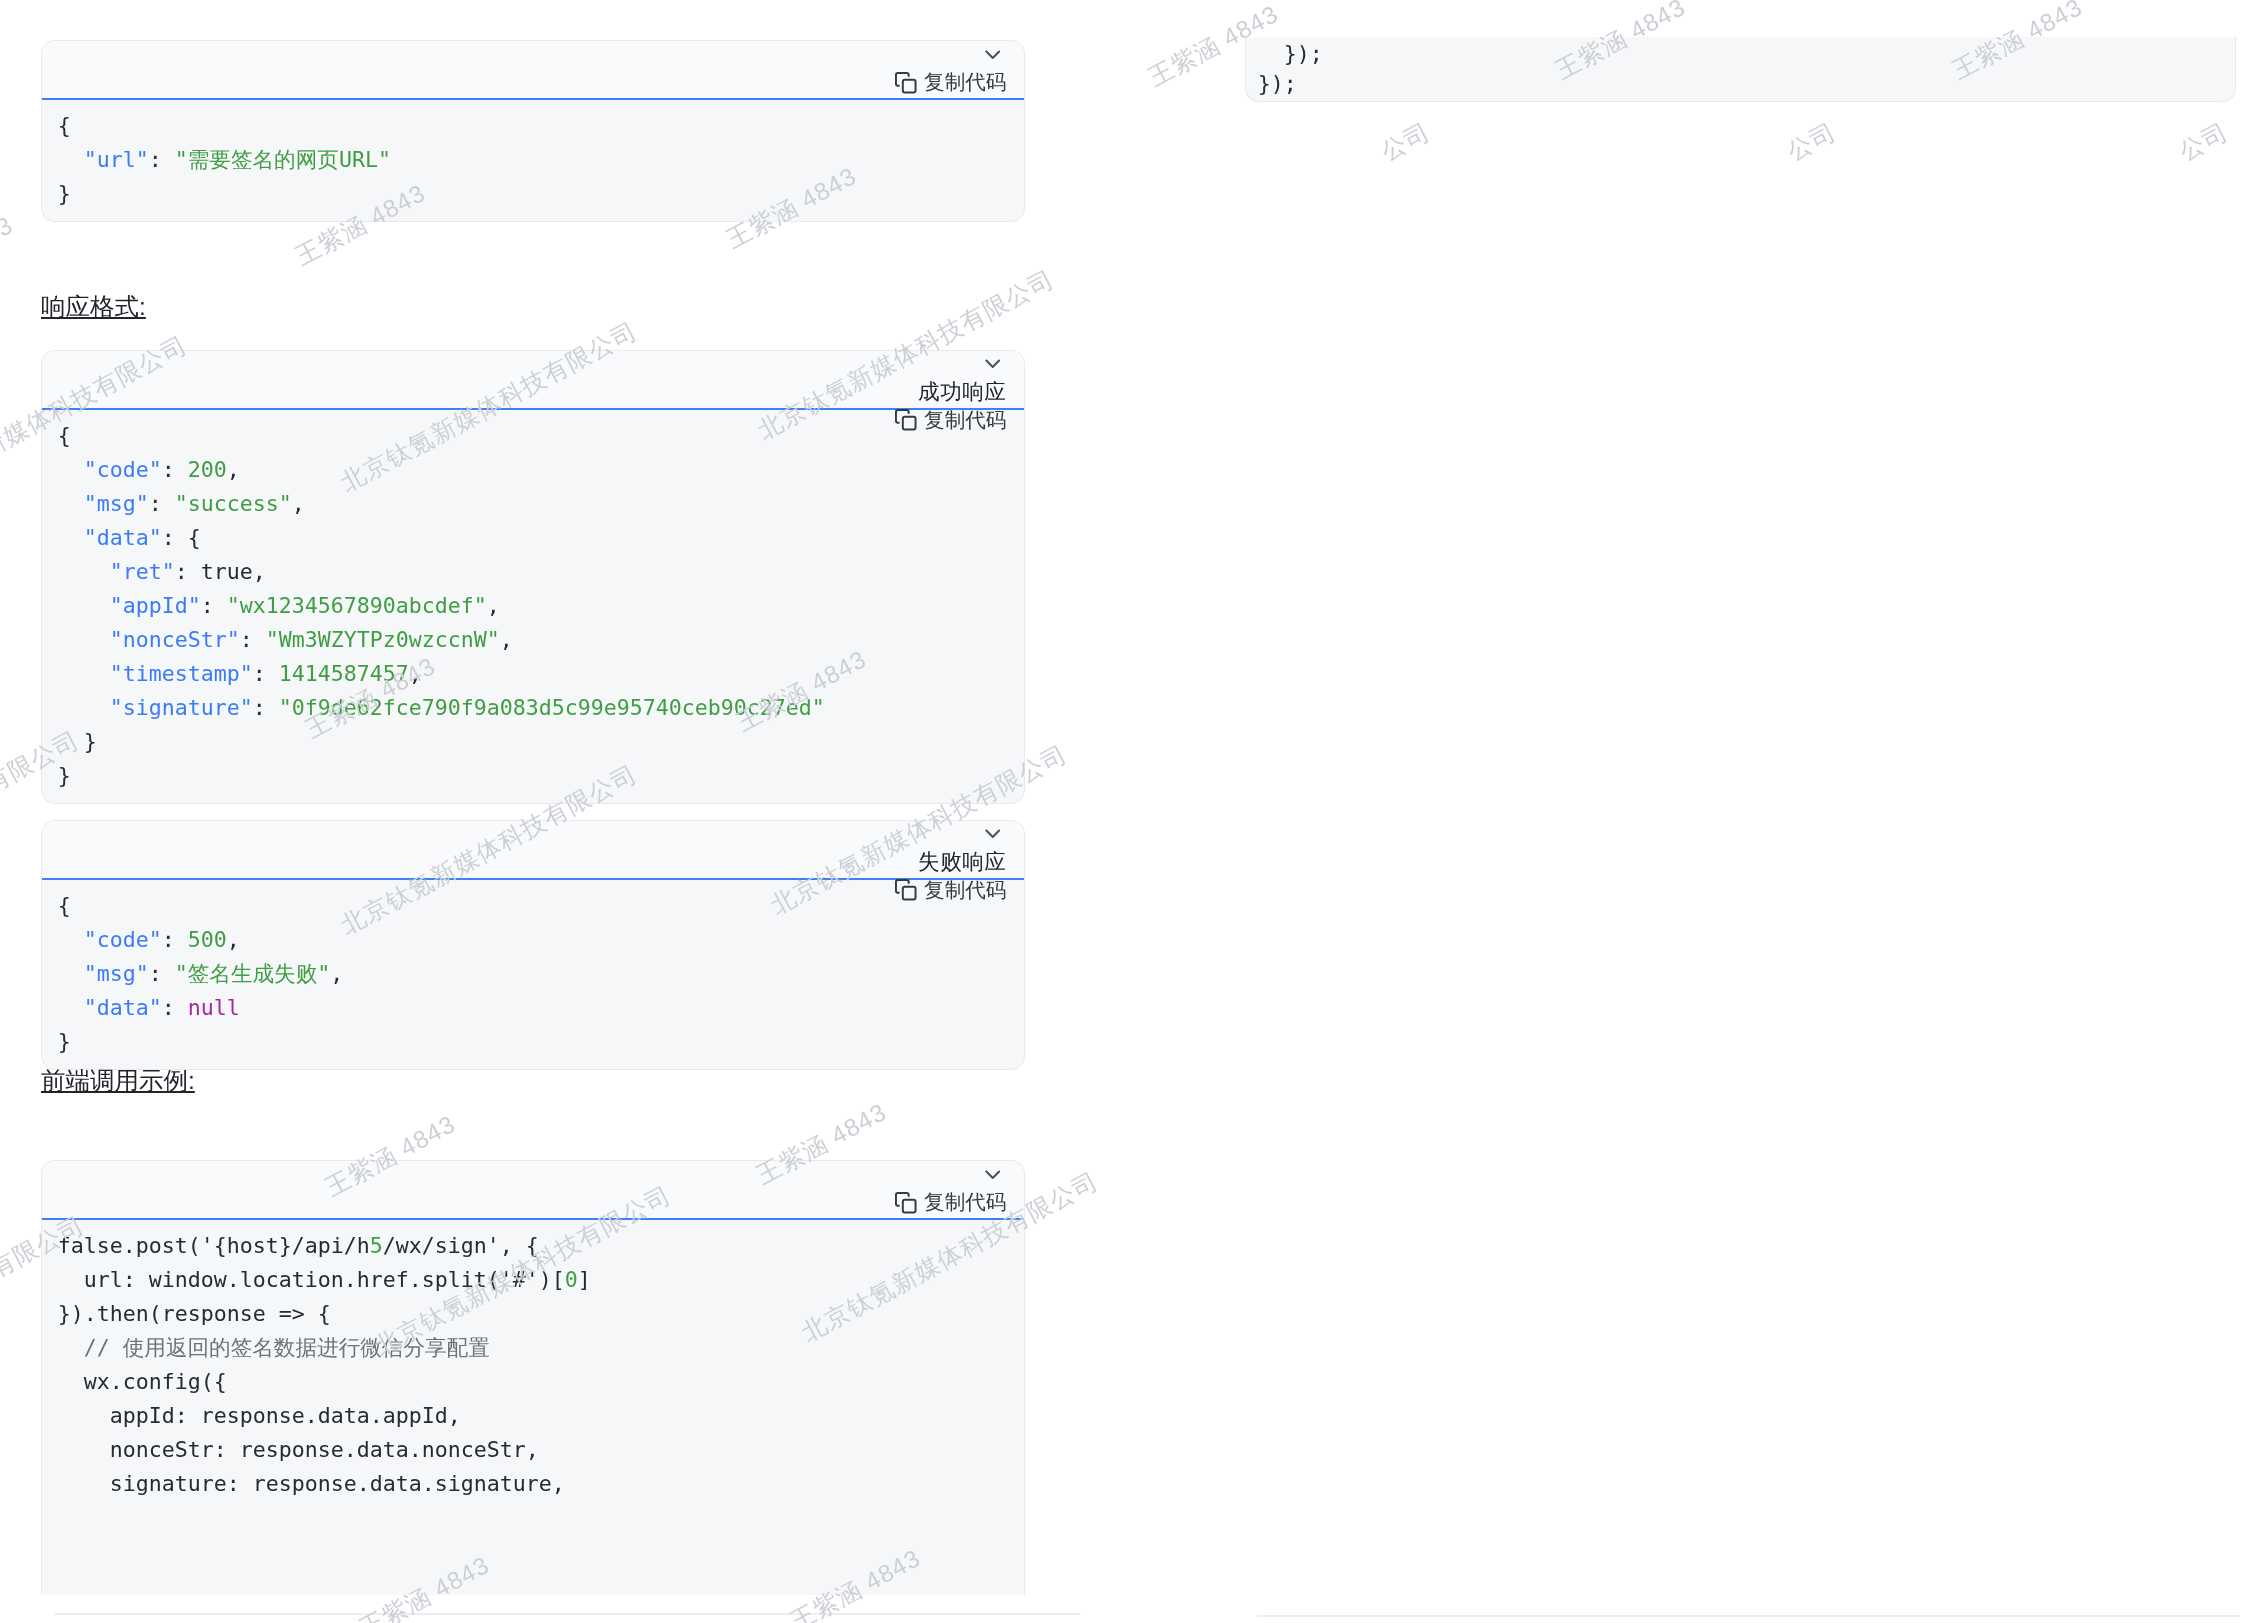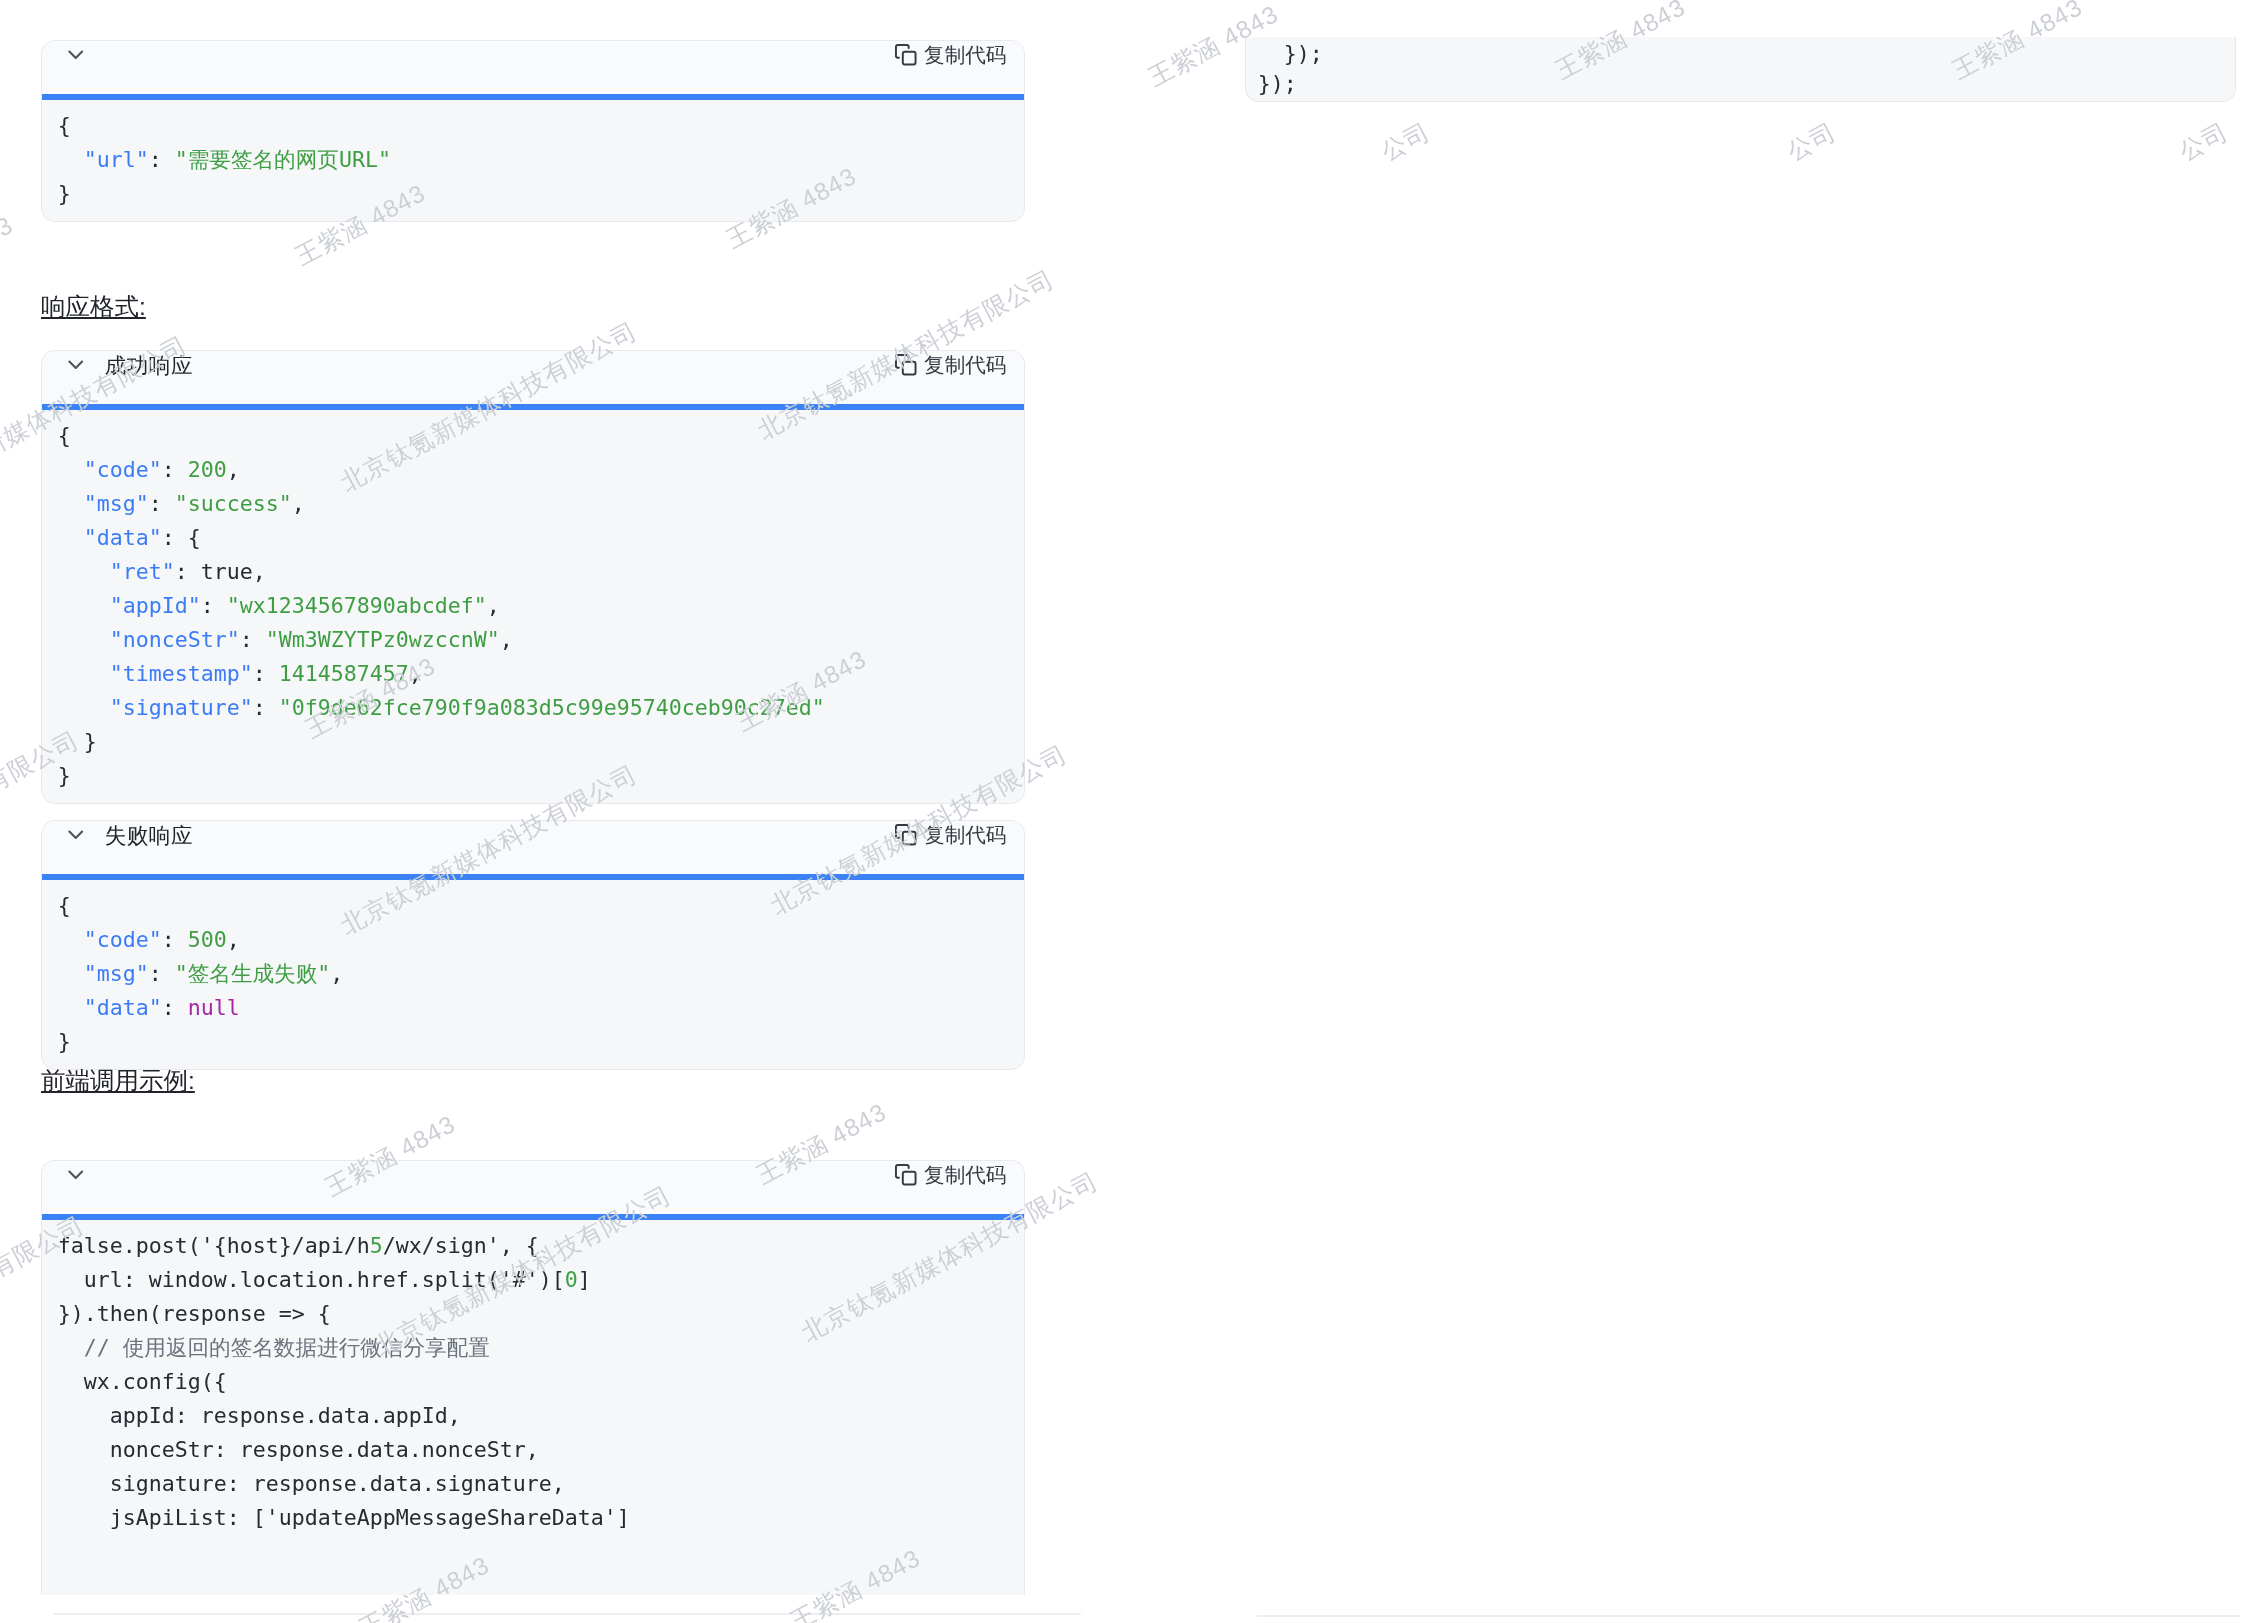--- a/index.html
+++ b/index.html
@@ -8,22 +8,22 @@
     --c-border:#e7e9ed; --c-headerbg:#f8fafc; --c-bodybg:#f6f7f8;
   }
   *{margin:0;padding:0;box-sizing:border-box;}
   html,body{width:2258px;height:1623px;}
   body{background:#ffffff;font-family:"Liberation Sans",sans-serif;}
   .page{position:relative;width:2258px;height:1623px;overflow:hidden;background:#fff;}
 
   
   .code-card{position:absolute;left:41px;width:984px;border:1px solid var(--c-border);
     border-radius:13.7px;background:var(--c-bodybg);overflow:hidden;}
-  .code-card .hd{height:59px;display:flex;align-items:flex-start;background:var(--c-headerbg);
-    border-bottom:6px solid #3b82f6;padding:0 17.6px 0 19.6px;}
+  .code-card .hd{height:59px;display:flex;align-items:flex-end;background:var(--c-headerbg);
+    border-bottom:2px solid #3b82f6;padding:0 17.6px 0 19.6px;flex-direction:column;}
   .hd-title{font-size:21.6px;color:#21252b;font-weight:500;margin-left:15.7px;letter-spacing:0.5px;}
   .chev-btn{display:flex;align-items:center;justify-content:center;width:27.4px;height:27.4px;
     background:none;border:none;cursor:pointer;color:#4d545c;}
   .copy-btn{margin-left:auto;display:flex;align-items:center;gap:6.9px;background:none;border:none;
     cursor:pointer;color:#333a42;font-size:20.6px;font-family:"Liberation Sans",sans-serif;}
   .copy-btn svg{display:block;}
   .code-body{padding:8.8px 15.7px 9.8px;font-family:"DejaVu Sans Mono",monospace;font-size:21.6px;}
   .code-line{line-height:34px;white-space:pre;}
   .tok-p{color:var(--c-plain);}
   .tok-k{color:var(--c-key);}
@@ -159,21 +159,20 @@
     </div>
     <div class="code-body">
         <div class="code-line"><span class="tok-p">false.post('{host}/api/h</span><span class="tok-n">5</span><span class="tok-p">/wx/sign', {</span></div>
         <div class="code-line"><span class="tok-p">  url: window.location.href.split('#')[</span><span class="tok-n">0</span><span class="tok-p">]</span></div>
         <div class="code-line"><span class="tok-p">}).then(response =&gt; {</span></div>
         <div class="code-line"><span class="tok-c">  // 使用返回的签名数据进行微信分享配置</span></div>
         <div class="code-line"><span class="tok-p">  wx.config({</span></div>
         <div class="code-line"><span class="tok-p">    appId: response.data.appId,</span></div>
         <div class="code-line"><span class="tok-p">    nonceStr: response.data.nonceStr,</span></div>
         <div class="code-line"><span class="tok-p">    signature: response.data.signature,</span></div>
-        <div class="code-line"><span class="tok-p">    jsApiList: ['updateAppMessageShareData']</span></div>
       </div>
   </section>
 
   <section class="cont-card">
     <div>
         <div class="code-line"><span class="tok-p">  });</span></div>
         <div class="code-line"><span class="tok-p">});</span></div>
       </div>
   </section>
 

